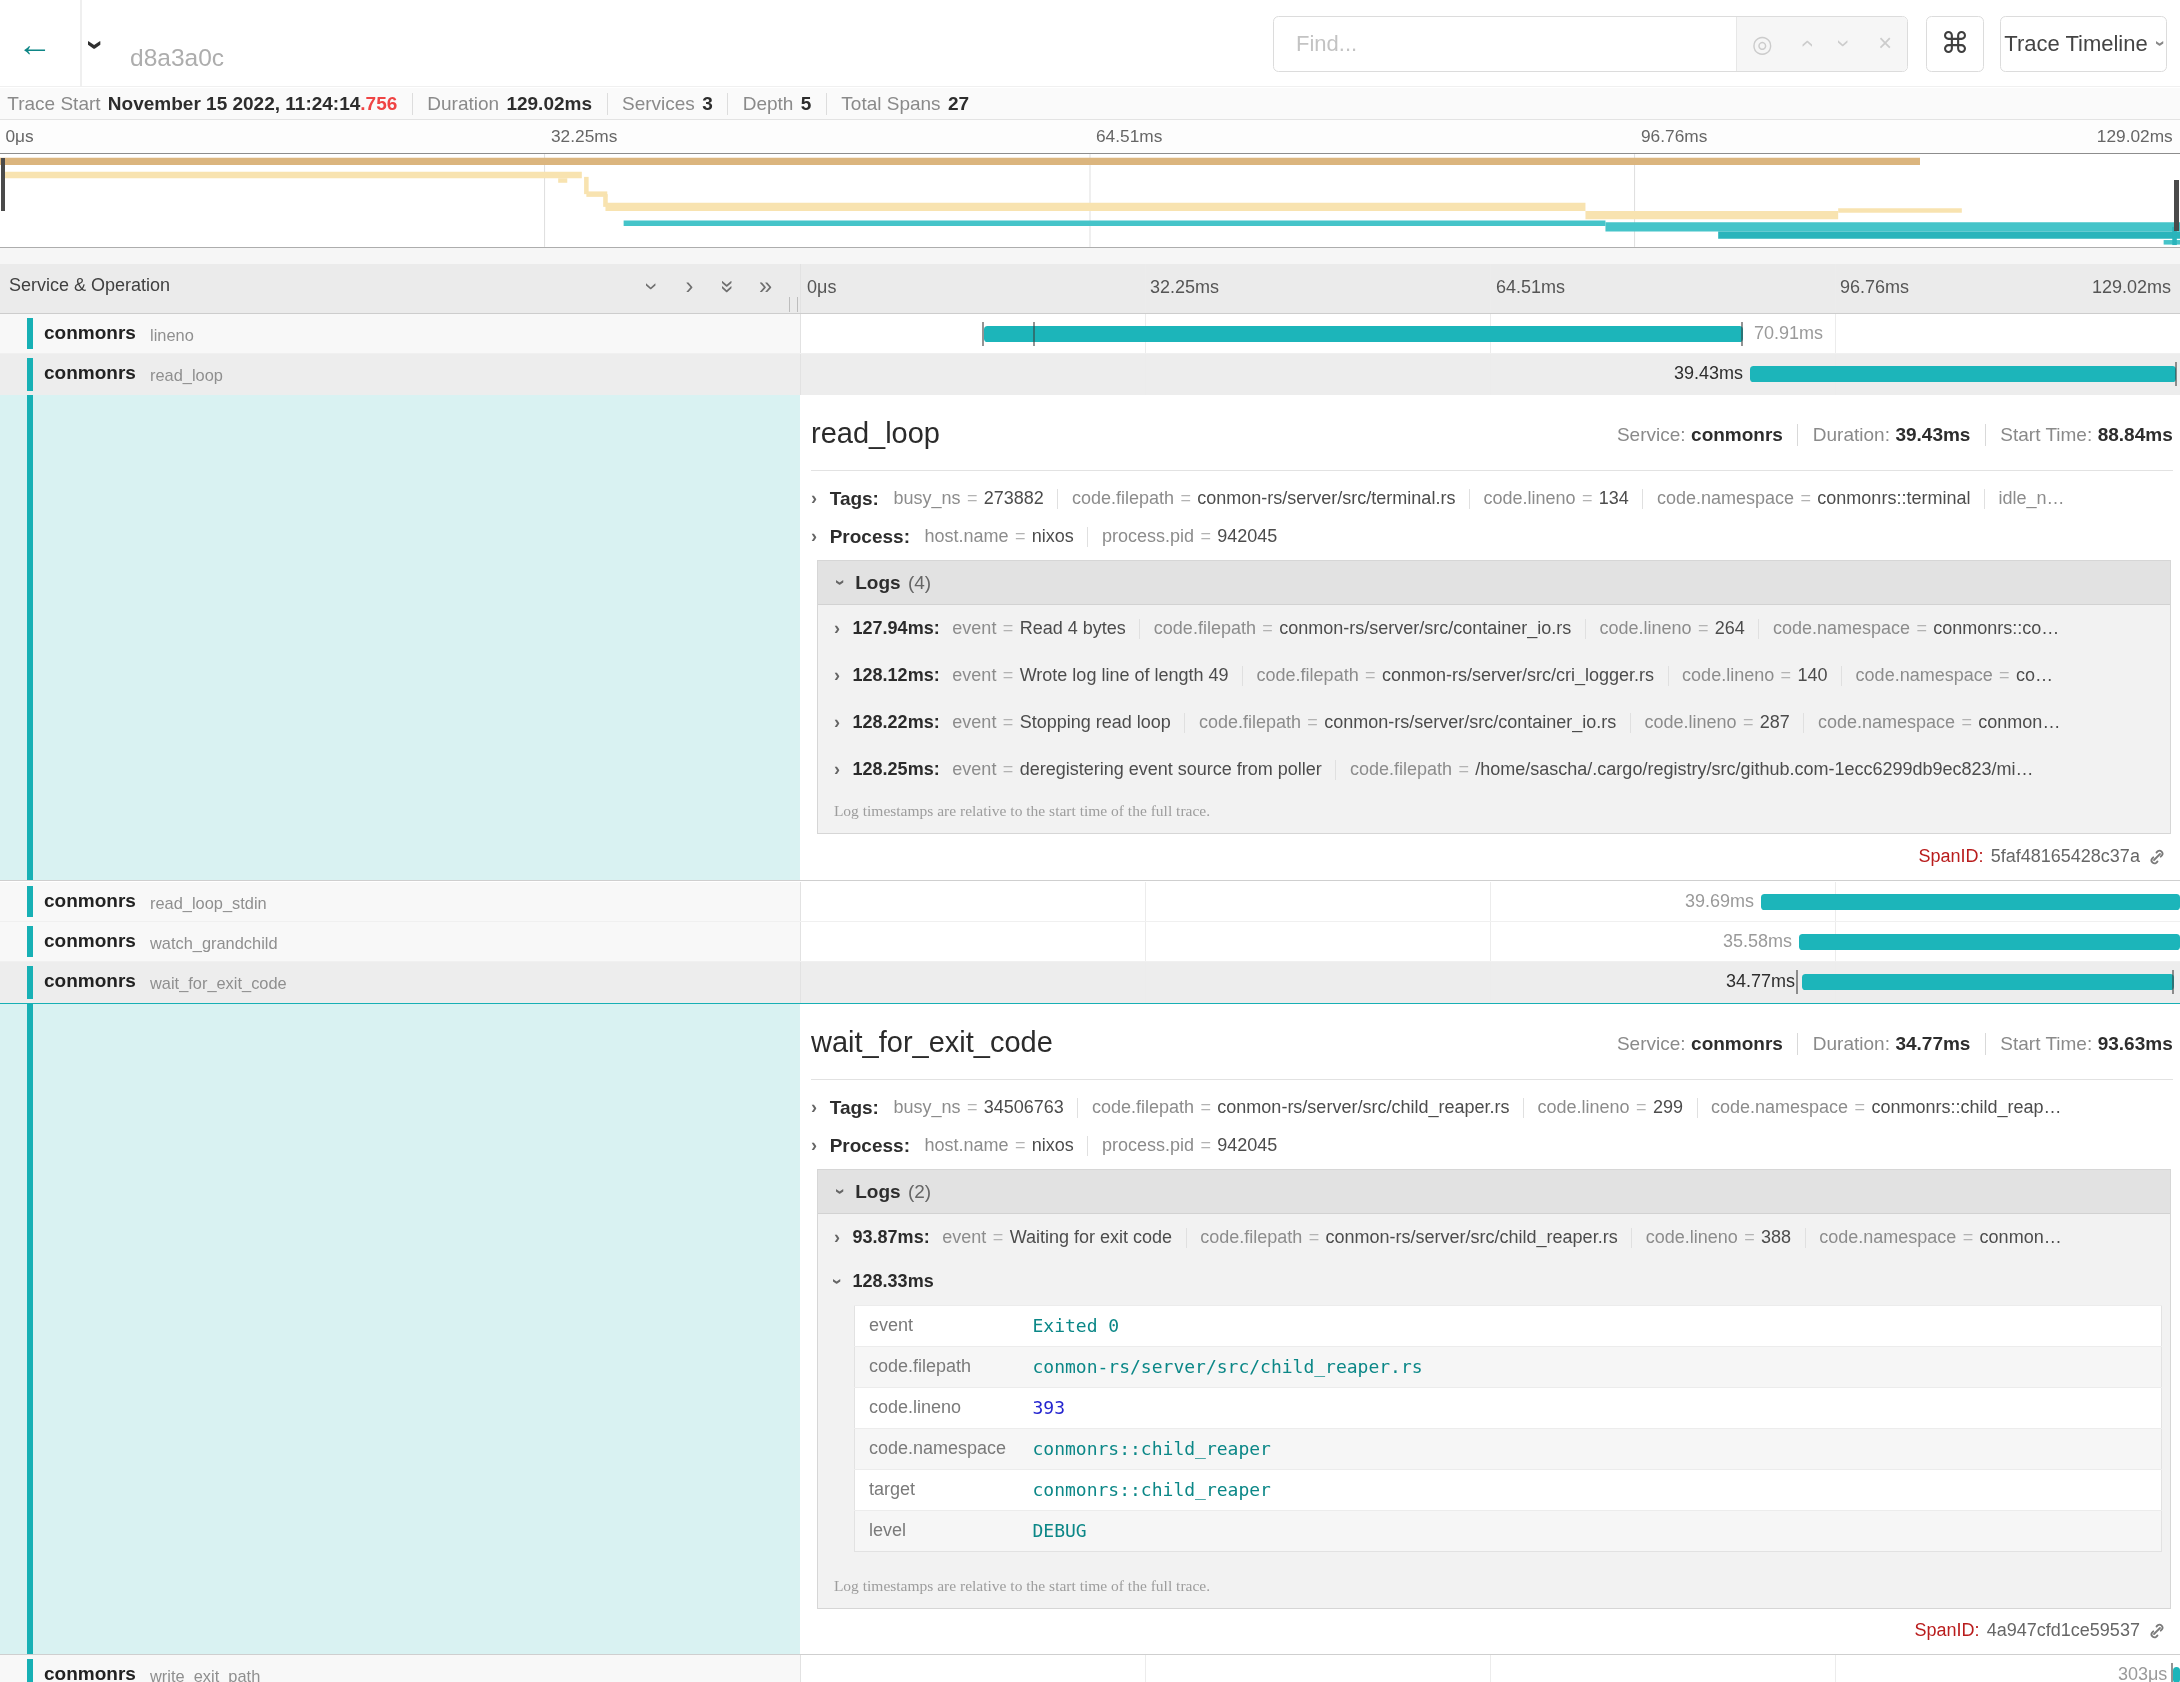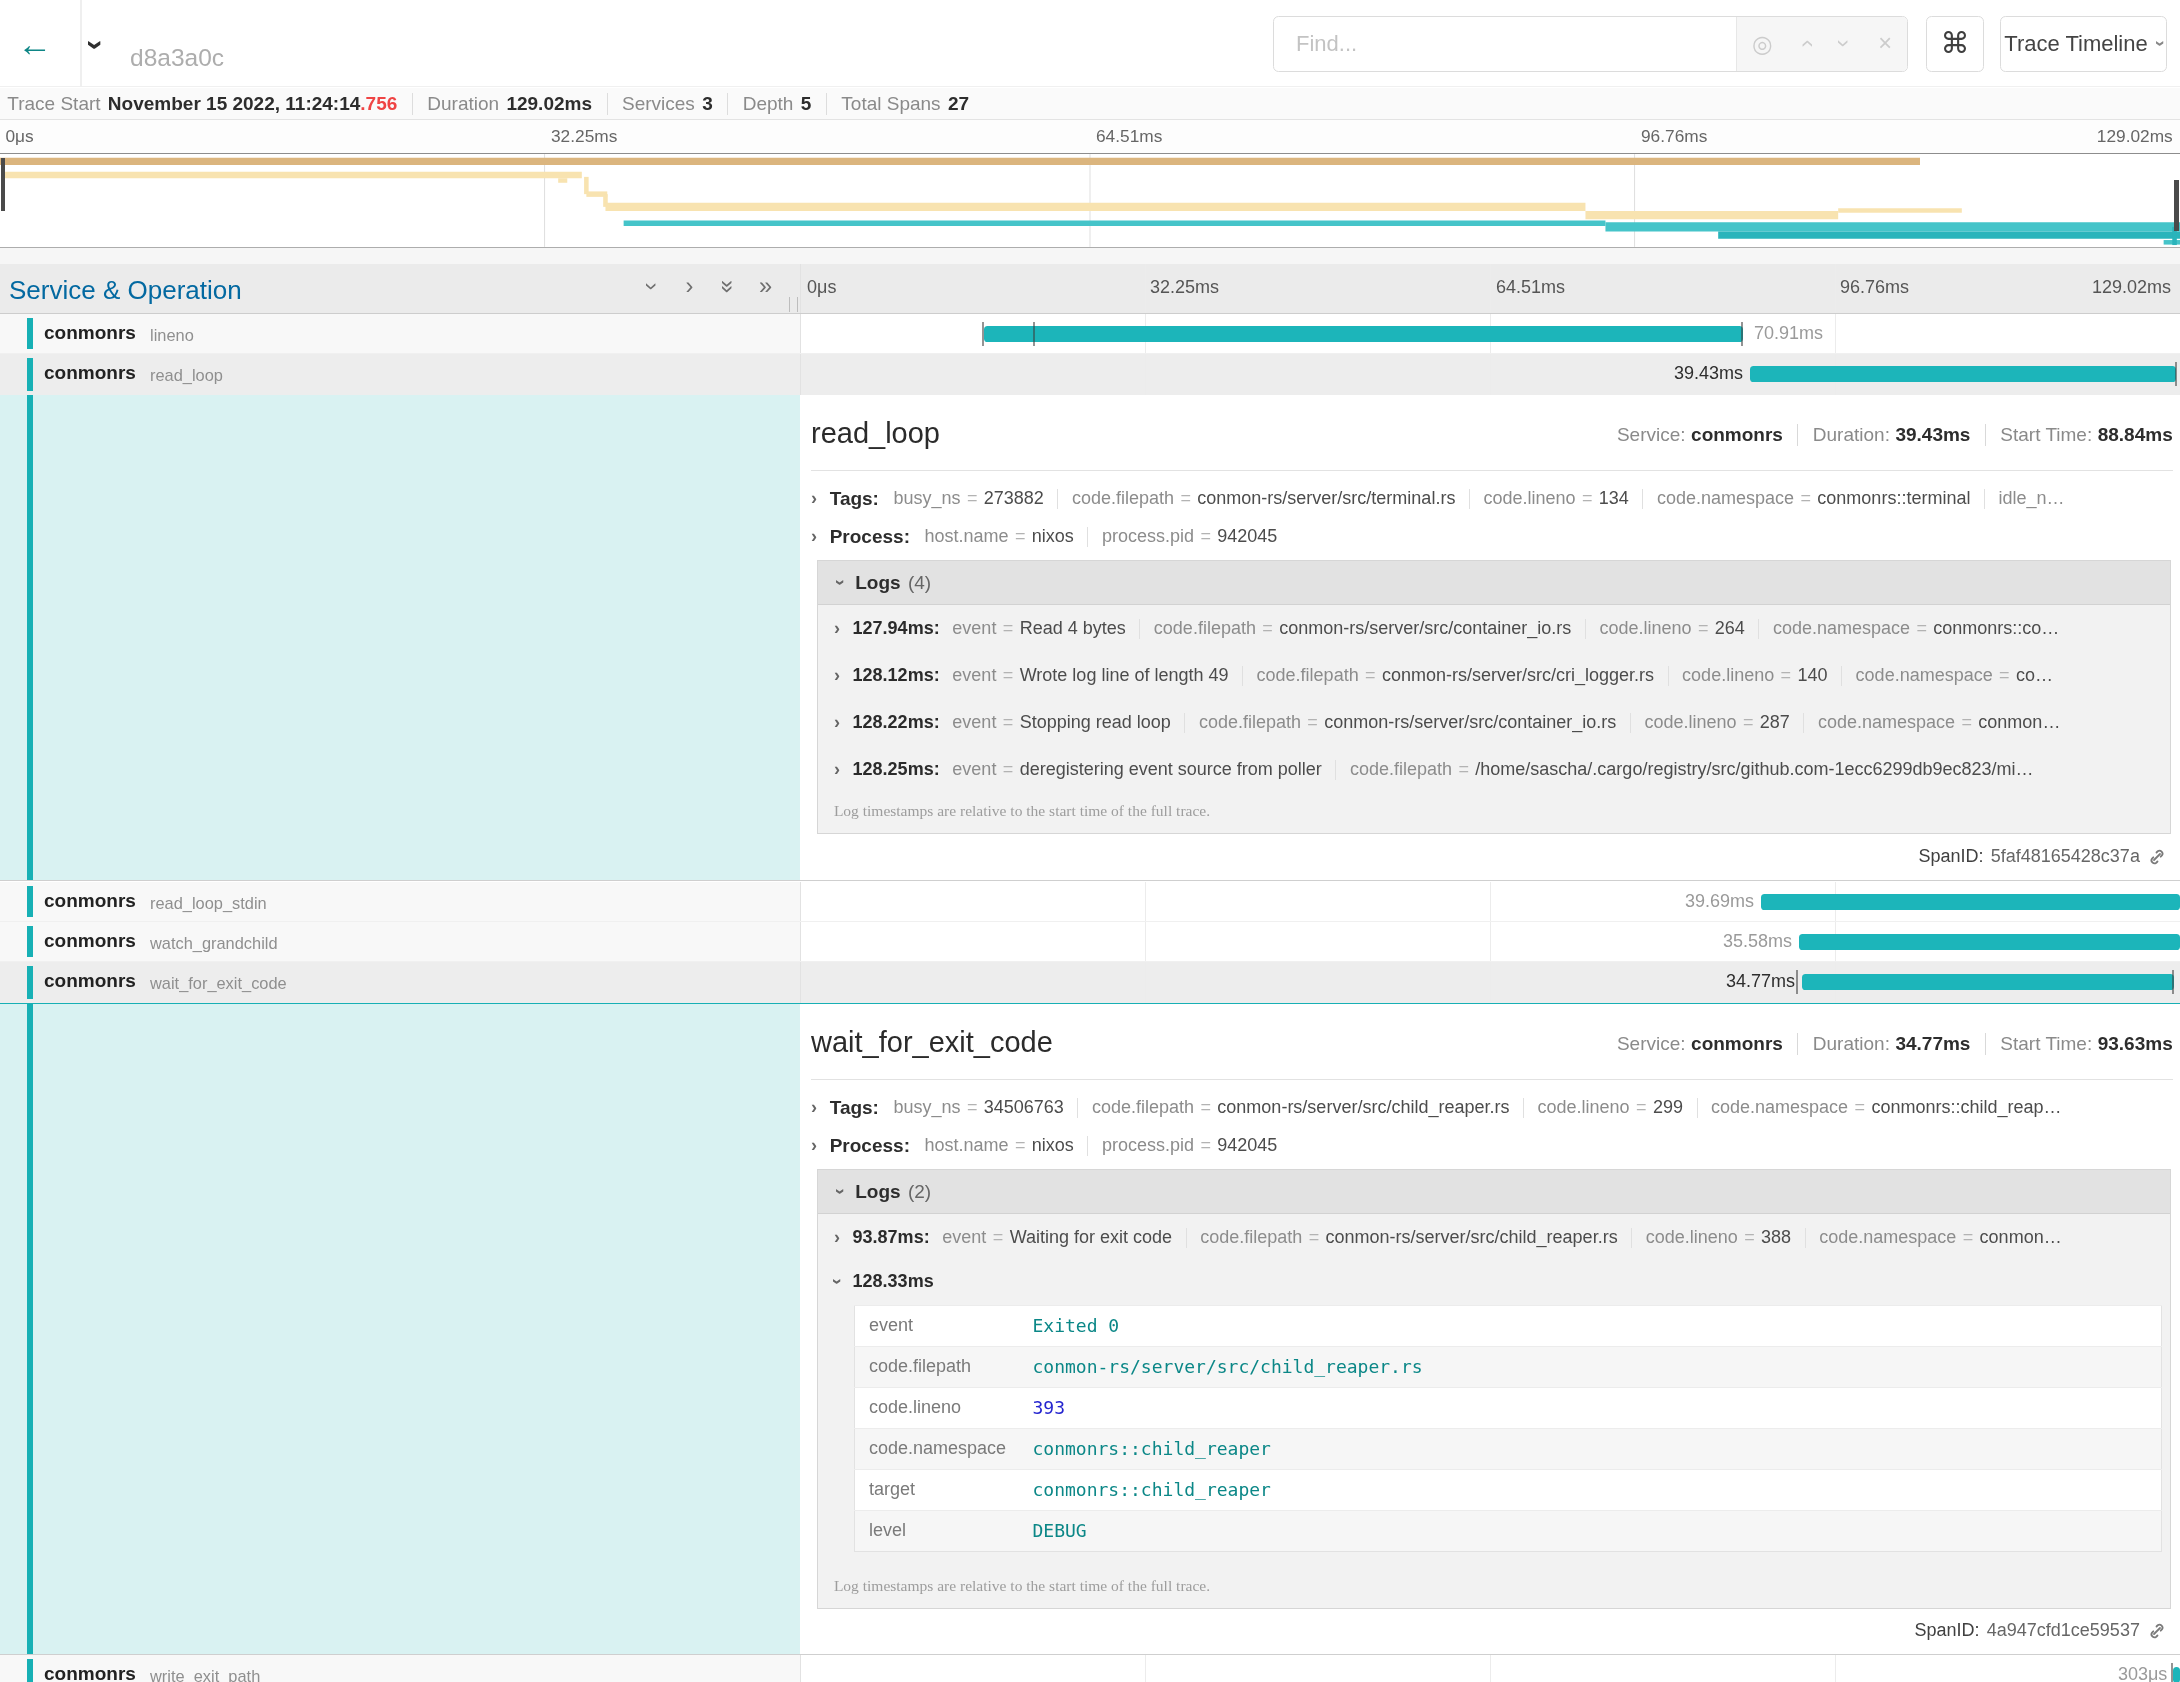--- a/index.html
+++ b/index.html
@@ -35,21 +35,21 @@
   .sum-extra { color:#ef4444; font-weight:bold; }
 
   
   .mini-labels { position:absolute; left:0; top:120px; width:2180px; height:33px; background:#fdfdfd; font-size:17.3px; color:#666; }
   .mini-labels span { position:absolute; top:6.4px; }
   .minimap { position:absolute; left:0; top:153px; width:2180px; height:95px; background:#fff; border-top:0.9px solid #8d8d8d; border-bottom:0.9px solid #adadad; }
   .mini-gap { position:absolute; left:0; top:248px; width:2180px; height:15.5px; background:#f6f6f6; }
 
   
   .grid-header { position:absolute; left:0; top:264px; width:2180px; height:50px; background:#ebebeb; border-bottom:0.9px solid #cdcdcd; }
-  .gh-title { position:absolute; left:9px; top:11px; font-size:26px; color:#0369a1; }
+  .gh-title { position:absolute; left:9px; top:11px; font-size:18px; color:#404040; }
   .gh-icons { position:absolute; left:636px; top:9px; width:145px; display:flex; justify-content:space-between; font-size:23.6px; color:#6f6f6f; }
   .gh-icons span { cursor:pointer; width:31px; text-align:center; }
   .gh-grip { position:absolute; left:789px; top:33px; width:9px; height:14.5px; border-left:1.8px solid #bdbdbd; border-right:1.8px solid #bdbdbd; cursor:col-resize; }
   .gh-ticks span { position:absolute; top:12.7px; font-size:18px; color:#555; }
 
   
   .row { position:absolute; left:0; width:2180px; height:40px; background:#fff; border-bottom:0.9px solid #f0f0f0; cursor:pointer; }
   .row .name-cell { position:absolute; left:0; top:0; width:800px; height:100%; background:#f8f8f8; }
   .row.sel { background:#ededed; height:42px; border-bottom:1.8px solid #17b0b5; }
   .row.sel .name-cell { background:#ededed; }
@@ -90,21 +90,21 @@
   .lrow { display:flex; align-items:center; white-space:nowrap; overflow:hidden; height:47px; padding-left:16.4px; font-size:18px; cursor:pointer; }
   .lrow .ts { font-weight:bold; color:#2b2b2b; margin:0 12.7px 0 12.7px; }
   .lnote { font-size:15.5px; color:#9d9d9d; padding:9px 0 12.7px 16.4px;font-family:Liberation Serif, serif; }
   .kvtable { margin:3.6px 7.3px 16.4px 36px; border:0.9px solid #e2e2e2; background:#fff; border-collapse:collapse; width:calc(100% - 44px); }
   .kvtable td { border-top:0.9px solid #ececec; font-size:18px; height:41px; padding-left:14.5px; }
   .kvtable tr:nth-child(even) { background:#f6f6f6; }
   .kvtable td.key { width:164px; color:#7a7a7a; }
   .kvtable td.val { color:#0b8787; }
   .kvtable td.val.blue { color:#2424cf; }
   .spanid-row { position:absolute; right:5.5px; bottom:12.7px; display:flex; align-items:center; gap:7.3px; font-size:18px; }
-  .spanid-lbl { color:#404040; }
+  .spanid-lbl { color:#b91c1c; }
   .spanid-val { color:#666; }
   .link-icon { cursor:pointer; }
 </style>
 </head>
 <body>
 
 <div class="app">
 
   <div class="topbar">
     <div class="back-btn">←</div>

